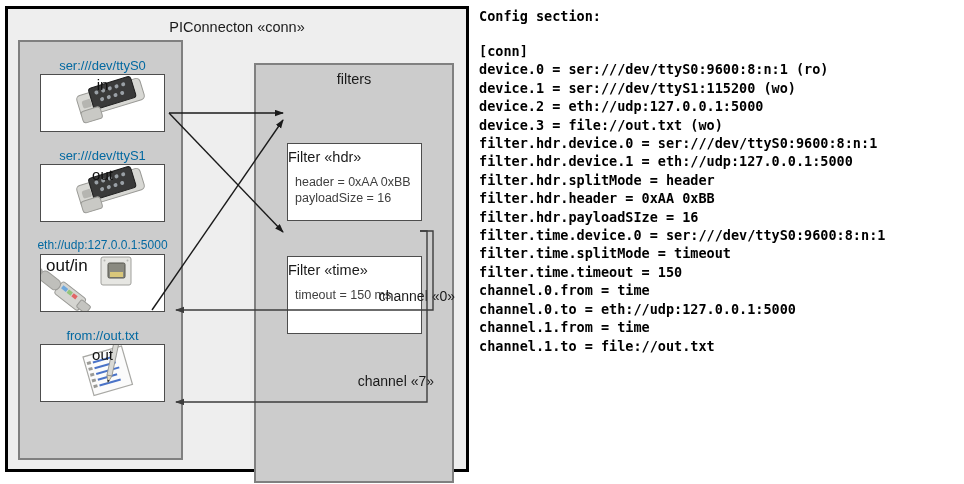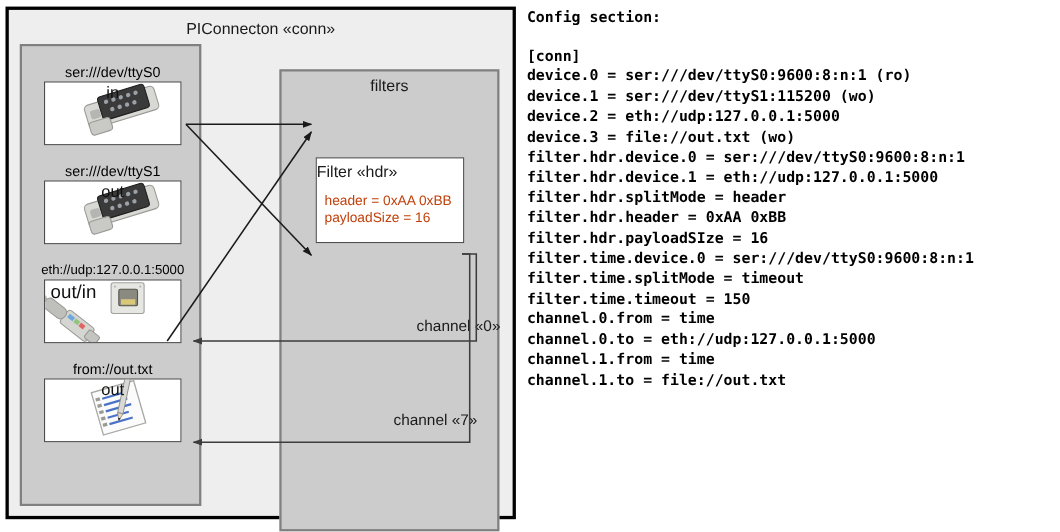--- a/index.html
+++ b/index.html
@@ -23,21 +23,21 @@
   }
   #devices-panel{left:18px;top:40px;width:165px;height:420px;}
   #filters-panel{left:254px;top:40px;width:200px;height:420px;margin-top:23px;}
   .panel-title{
     position:absolute;left:0;top:6px;width:100%;text-align:center;
     font-size:14.5px;color:#1a1a1a;
   }
 
   .device-group{position:absolute;left:9px;width:147px;}
   .device-label{
-    text-align:center;font-size:13px;color:#000000;
+    text-align:center;font-size:13px;color:#0369a1;
     line-height:15px;height:16px;white-space:nowrap;
   }
   .device-box{
     position:relative;width:125px;margin:0 auto;height:58px;
     background:#ffffff;border:1.5px solid #4d4d4d;box-sizing:border-box;
     overflow:hidden;
   }
   .device-io{
     position:absolute;left:0;top:1px;width:100%;text-align:center;
     font-size:15px;color:#111;z-index:3;
@@ -49,21 +49,21 @@
 
   .filter-box{
     position:absolute;background:#ffffff;border:1.5px solid #4d4d4d;box-sizing:border-box;
   }
   #filter-hdr{left:31px;top:78px;width:135px;height:78px;}
   #filter-time{left:31px;top:191px;width:135px;height:78px;}
   .filter-title{
     text-align:left;font-size:14.5px;color:#1a1a1a;margin-top:5px;
   }
   .filter-prop{
-    font-size:12.5px;color:#c2410c;margin-left:7px;line-height:16px;
+    font-size:12.5px;color:#404040;margin-left:7px;line-height:16px;
   }
   .filter-prop.first{margin-top:9px;}
 
   .channel-label{
     position:absolute;font-size:14px;color:#1a1a1a;text-align:right;white-space:nowrap;
   }
   #channel0-label{left:254px;top:288px;width:180px;padding-left:21px;}
   #channel1-label{left:254px;top:373px;width:180px;}
 
   #wires{position:absolute;left:0;top:0;width:480px;height:484px;pointer-events:none;}
@@ -215,20 +215,24 @@
 
     <div class="panel" id="filters-panel">
       <div class="panel-title">filters</div>
 
       <div class="filter-box" id="filter-hdr">
         <div class="filter-title">Filter «hdr»</div>
         <div class="filter-prop first">header = 0xAA 0xBB</div>
         <div class="filter-prop">payloadSize = 16</div>
       </div>
 
+      <div class="filter-box" id="filter-time">
+        <div class="filter-title">Filter «time»</div>
+        <div class="filter-prop first">timeout = 150 ms</div>
+      </div>
     </div>
 
     <div class="channel-label" id="channel0-label">channel «0»</div>
     <div class="channel-label" id="channel1-label">channel «7»</div>
 
     <svg id="wires">
       <defs>
         <marker id="ah" markerWidth="9" markerHeight="9" refX="8" refY="3.2" orient="auto" markerUnits="userSpaceOnUse">
           <path d="M0,0 L9,3.2 L0,6.4 Z" fill="#1a1a1a"></path>
         </marker>

